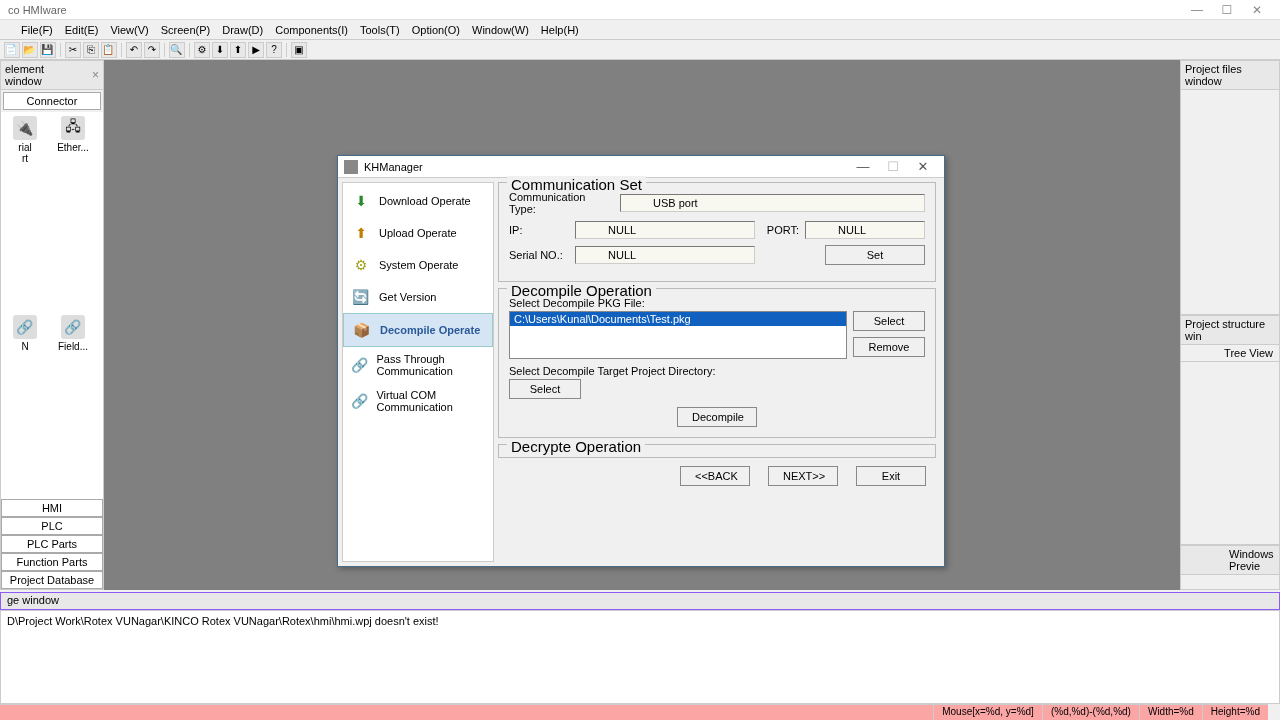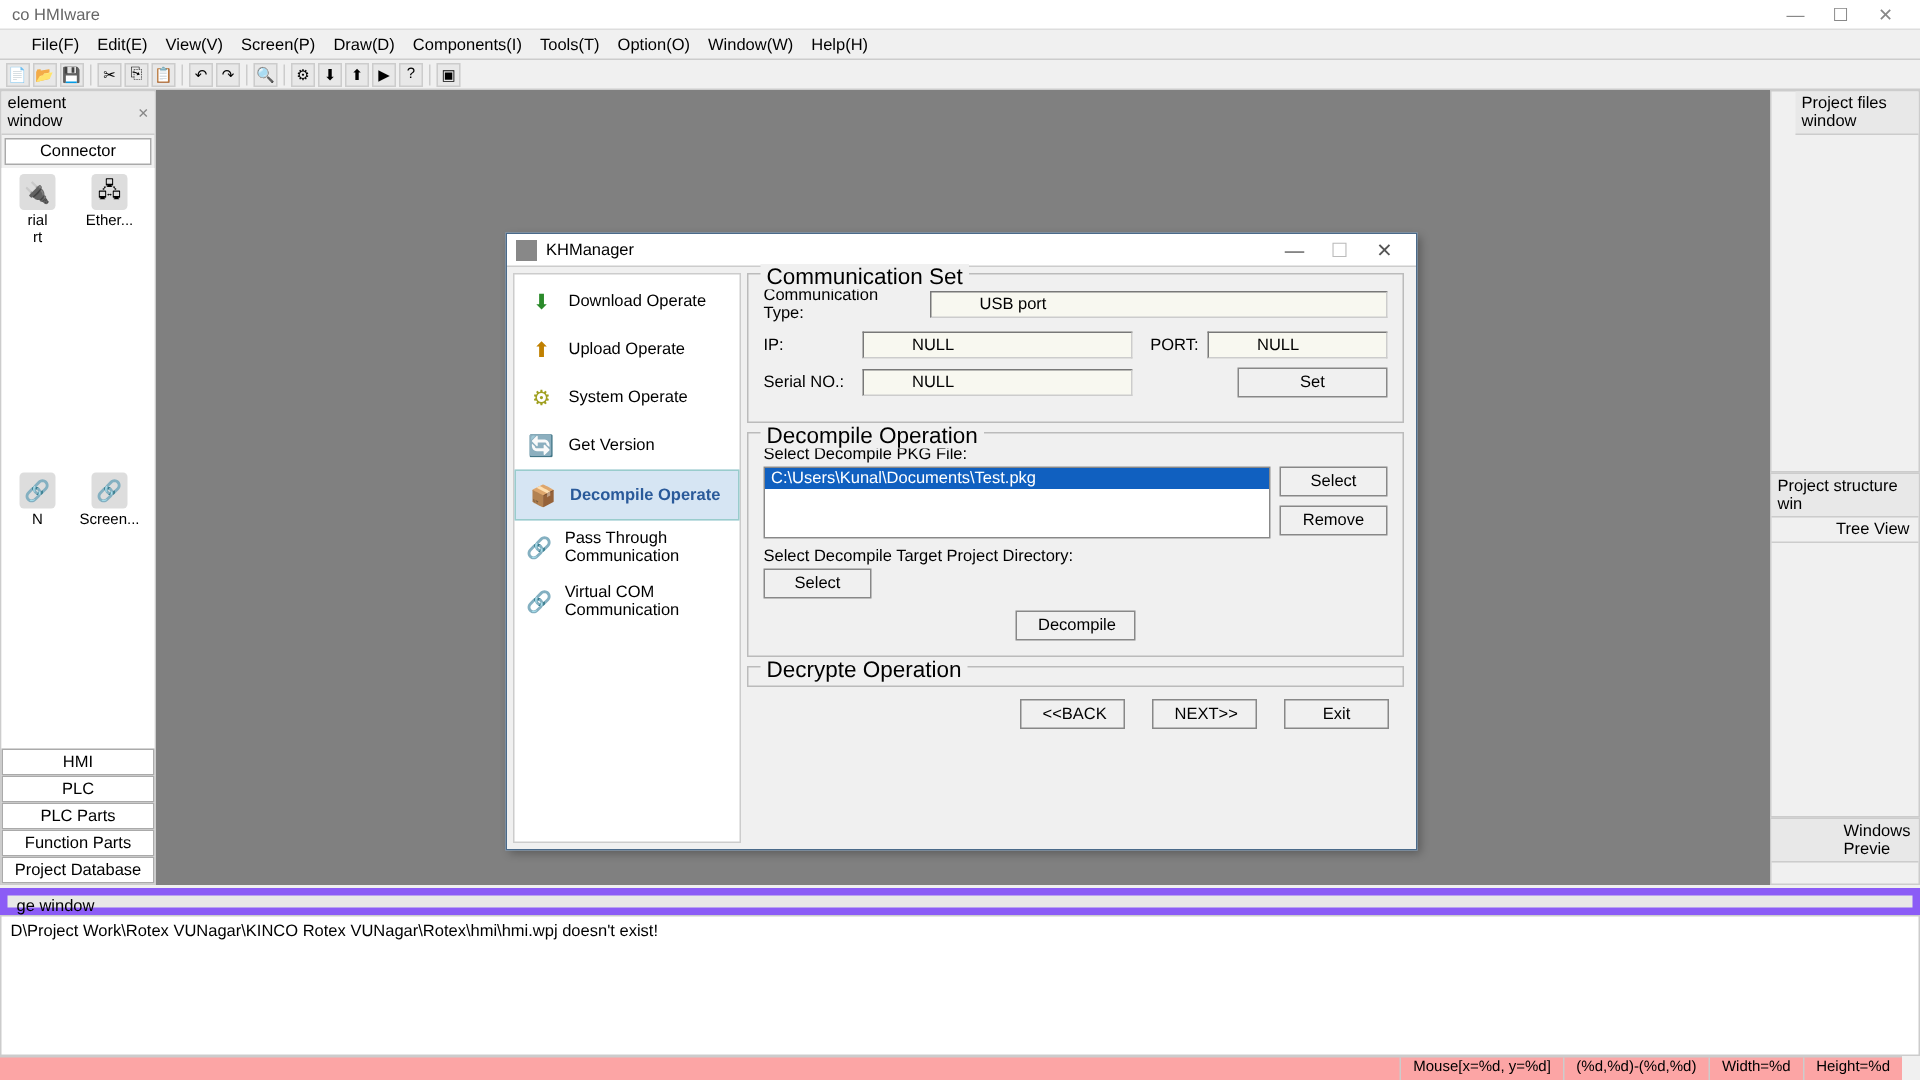--- a/index.html
+++ b/index.html
@@ -30,21 +30,21 @@
 .connectors { display: flex; flex-wrap: wrap; padding: 4px; gap: 8px; background: #fff; flex: 1; }
 .conn-item { width: 40px; text-align: center; font-size: 10px; }
 .conn-icon { width: 24px; height: 24px; margin: 0 auto 2px; background: #ddd; border-radius: 3px; display: flex; align-items: center; justify-content: center; font-size: 14px; }
 .cat-list { margin-top: auto; }
 .cat-item { background: #fff; border: 1px solid #aaa; padding: 2px 6px; font-size: 11px; text-align: center; }
 
 
 .right-panel { width: 100px; background: #f0f0f0; border: 1px solid #ccc; margin-left: auto; display: flex; flex-direction: column; }
 
 
-.message-panel { position: absolute; left: 0; right: 0; bottom: 110px; height: 18px; background: #e8e8e8; border: 5px solid #8b5cf6; font-size: 11px; padding: 1px 6px; }
+.message-panel { position: absolute; left: 0; right: 0; bottom: 110px; height: 18px; background: #e8e8e8; border: 1px solid #8b5cf6; font-size: 11px; padding: 1px 6px; }
 .message-body { position: absolute; left: 0; right: 0; bottom: 16px; height: 94px; background: #fff; border: 1px solid #ccc; font-size: 11px; padding: 4px 6px; }
 
 
 .statusbar { position: absolute; bottom: 0; left: 0; right: 12px; height: 16px; background: #fca5a5; border-top: 1px solid #ccc; display: flex; font-size: 10px; }
 .statusbar .cell { border-left: 1px solid #ccc; padding: 1px 8px; }
 .statusbar .stretch { flex: 1; }
 
 
 .dialog { position: absolute; left: 337px; top: 155px; width: 608px; height: 412px; background: #f0f0f0; border: 1px solid #4a6a8a; box-shadow: 2px 2px 6px rgba(0,0,0,0.3); }
 .dialog-titlebar { height: 22px; background: #fff; display: flex; align-items: center; padding: 0 6px; font-size: 11px; border-bottom: 1px solid #ccc; }
@@ -141,34 +141,34 @@
       <div class="conn-item">
         <div class="conn-icon">🖧</div>
         <div>Ether...</div>
       </div>
       <div class="conn-item">
         <div class="conn-icon">🔗</div>
         <div>N</div>
       </div>
       <div class="conn-item">
         <div class="conn-icon">🔗</div>
-        <div>Screen...</div>
+        <div>Field...</div>
       </div>
     </div>
     <div class="cat-list">
       <div class="cat-item">HMI</div>
       <div class="cat-item">PLC</div>
       <div class="cat-item">PLC Parts</div>
       <div class="cat-item">Function Parts</div>
       <div class="cat-item">Project Database</div>
     </div>
   </div>
 
   <div style="margin-left:auto; display:flex; flex-direction:column; width:100px;">
-    <div class="right-panel" style="height:255px;padding-left:16px;">
+    <div class="right-panel" style="height:255px;">
       <div class="panel-header">
         <span>Project files window</span>
       </div>
     </div>
     <div class="right-panel" style="height:230px;">
       <div class="panel-header">
         <span>Project structure win</span>
       </div>
       <div style="text-align:right; font-size:11px; padding:2px 6px; border-bottom:1px solid #ccc;">Tree View</div>
     </div>

